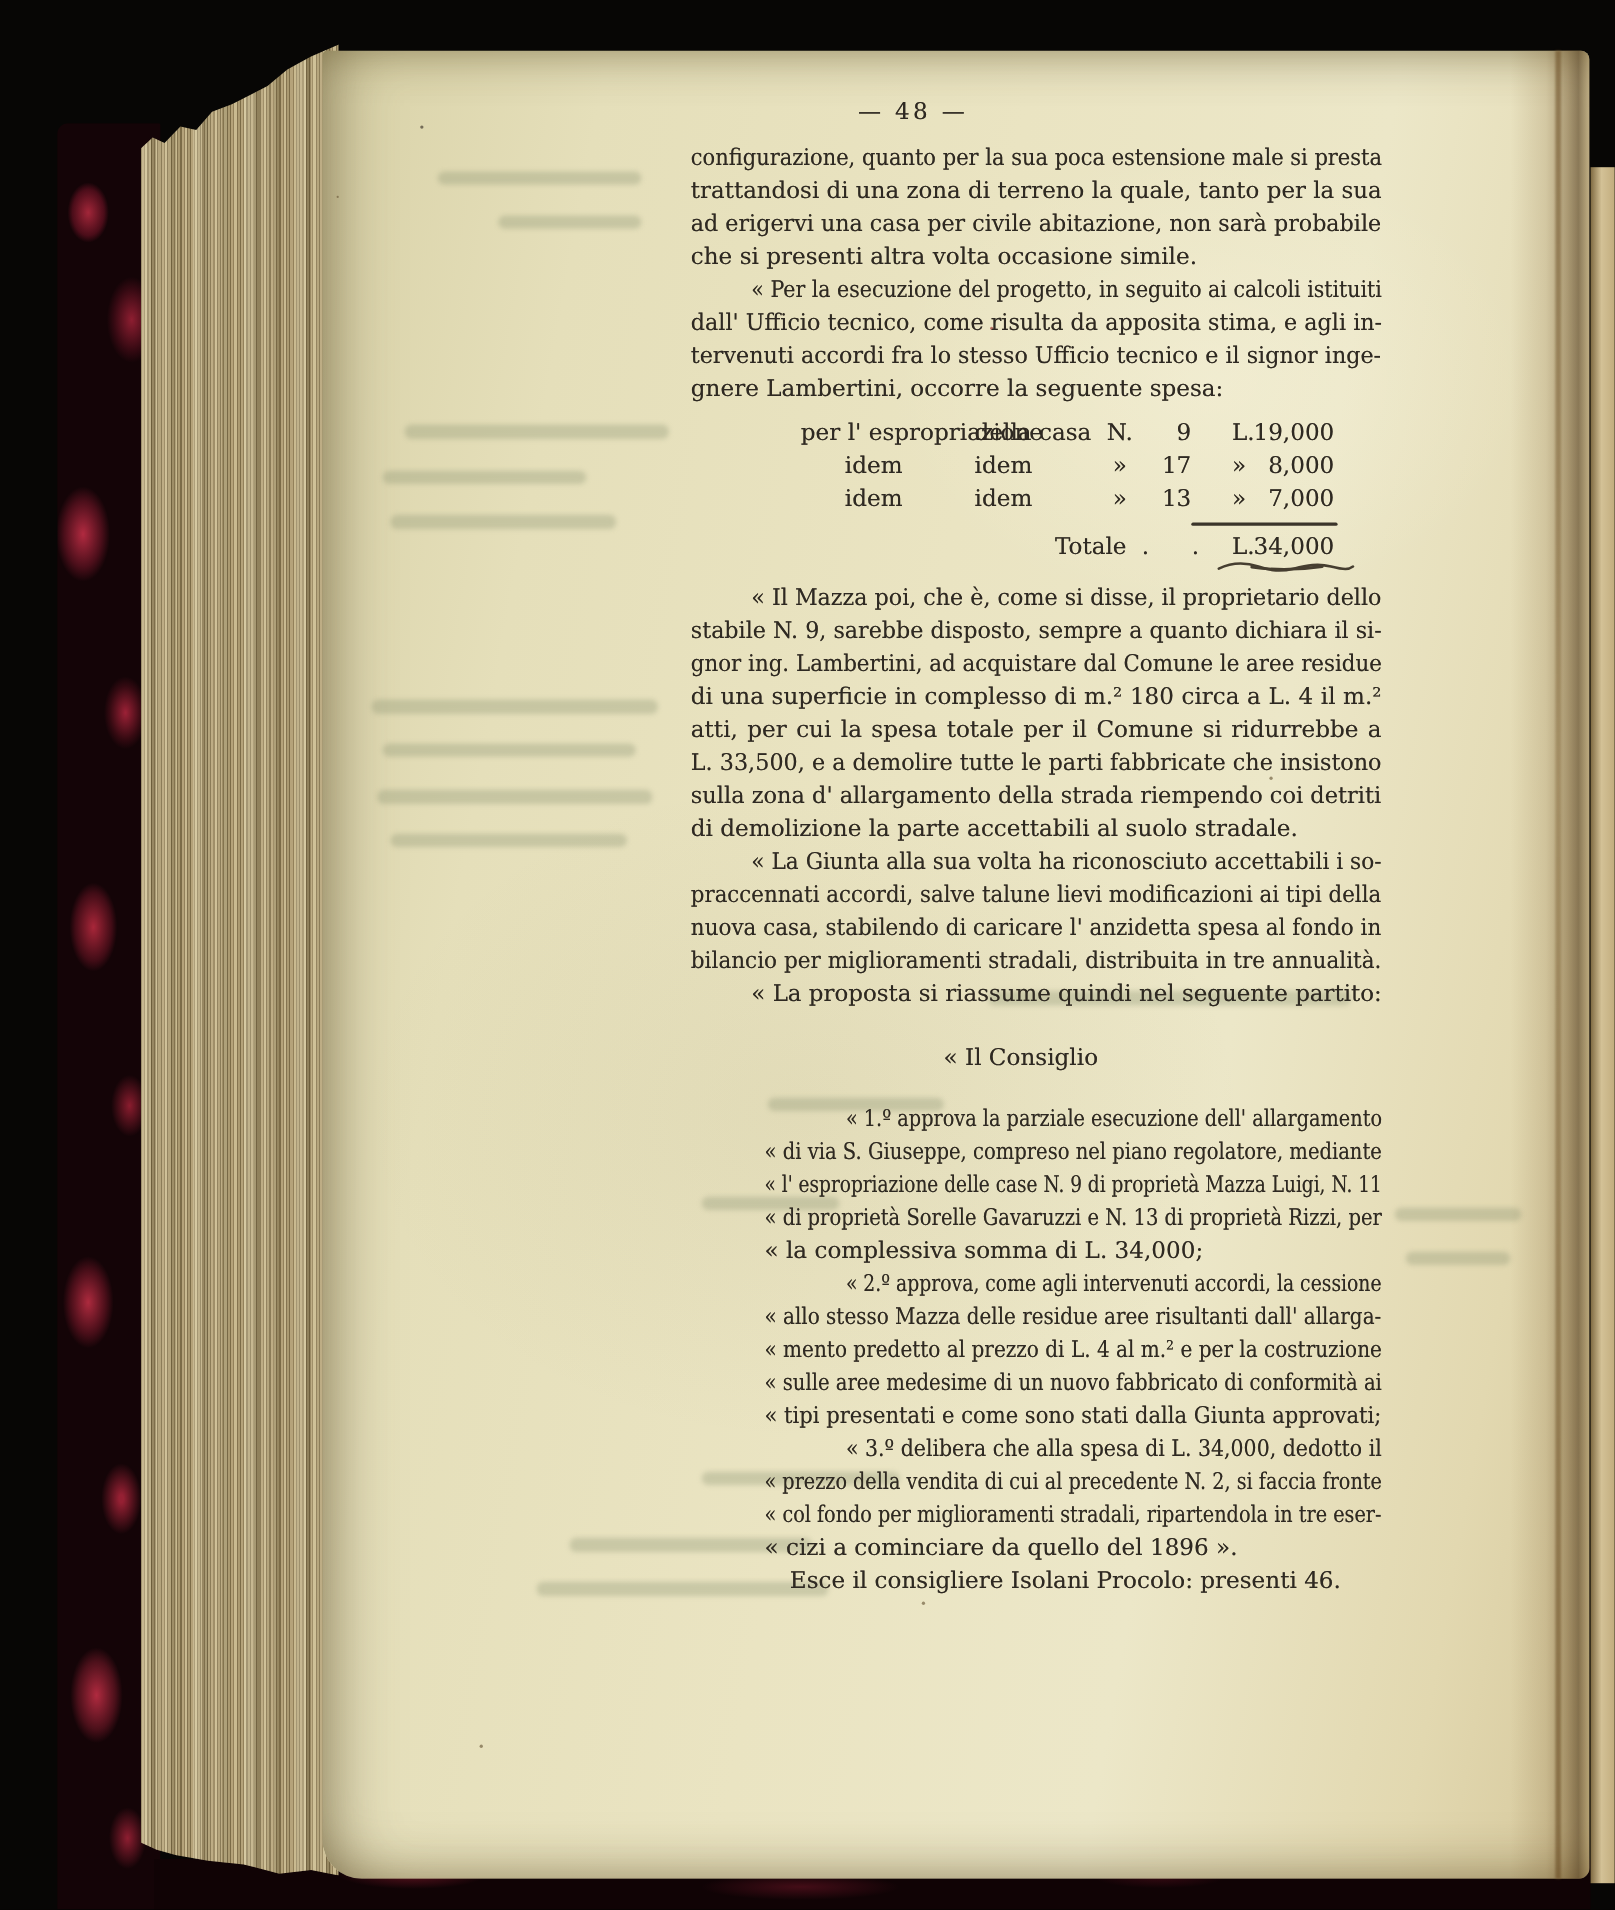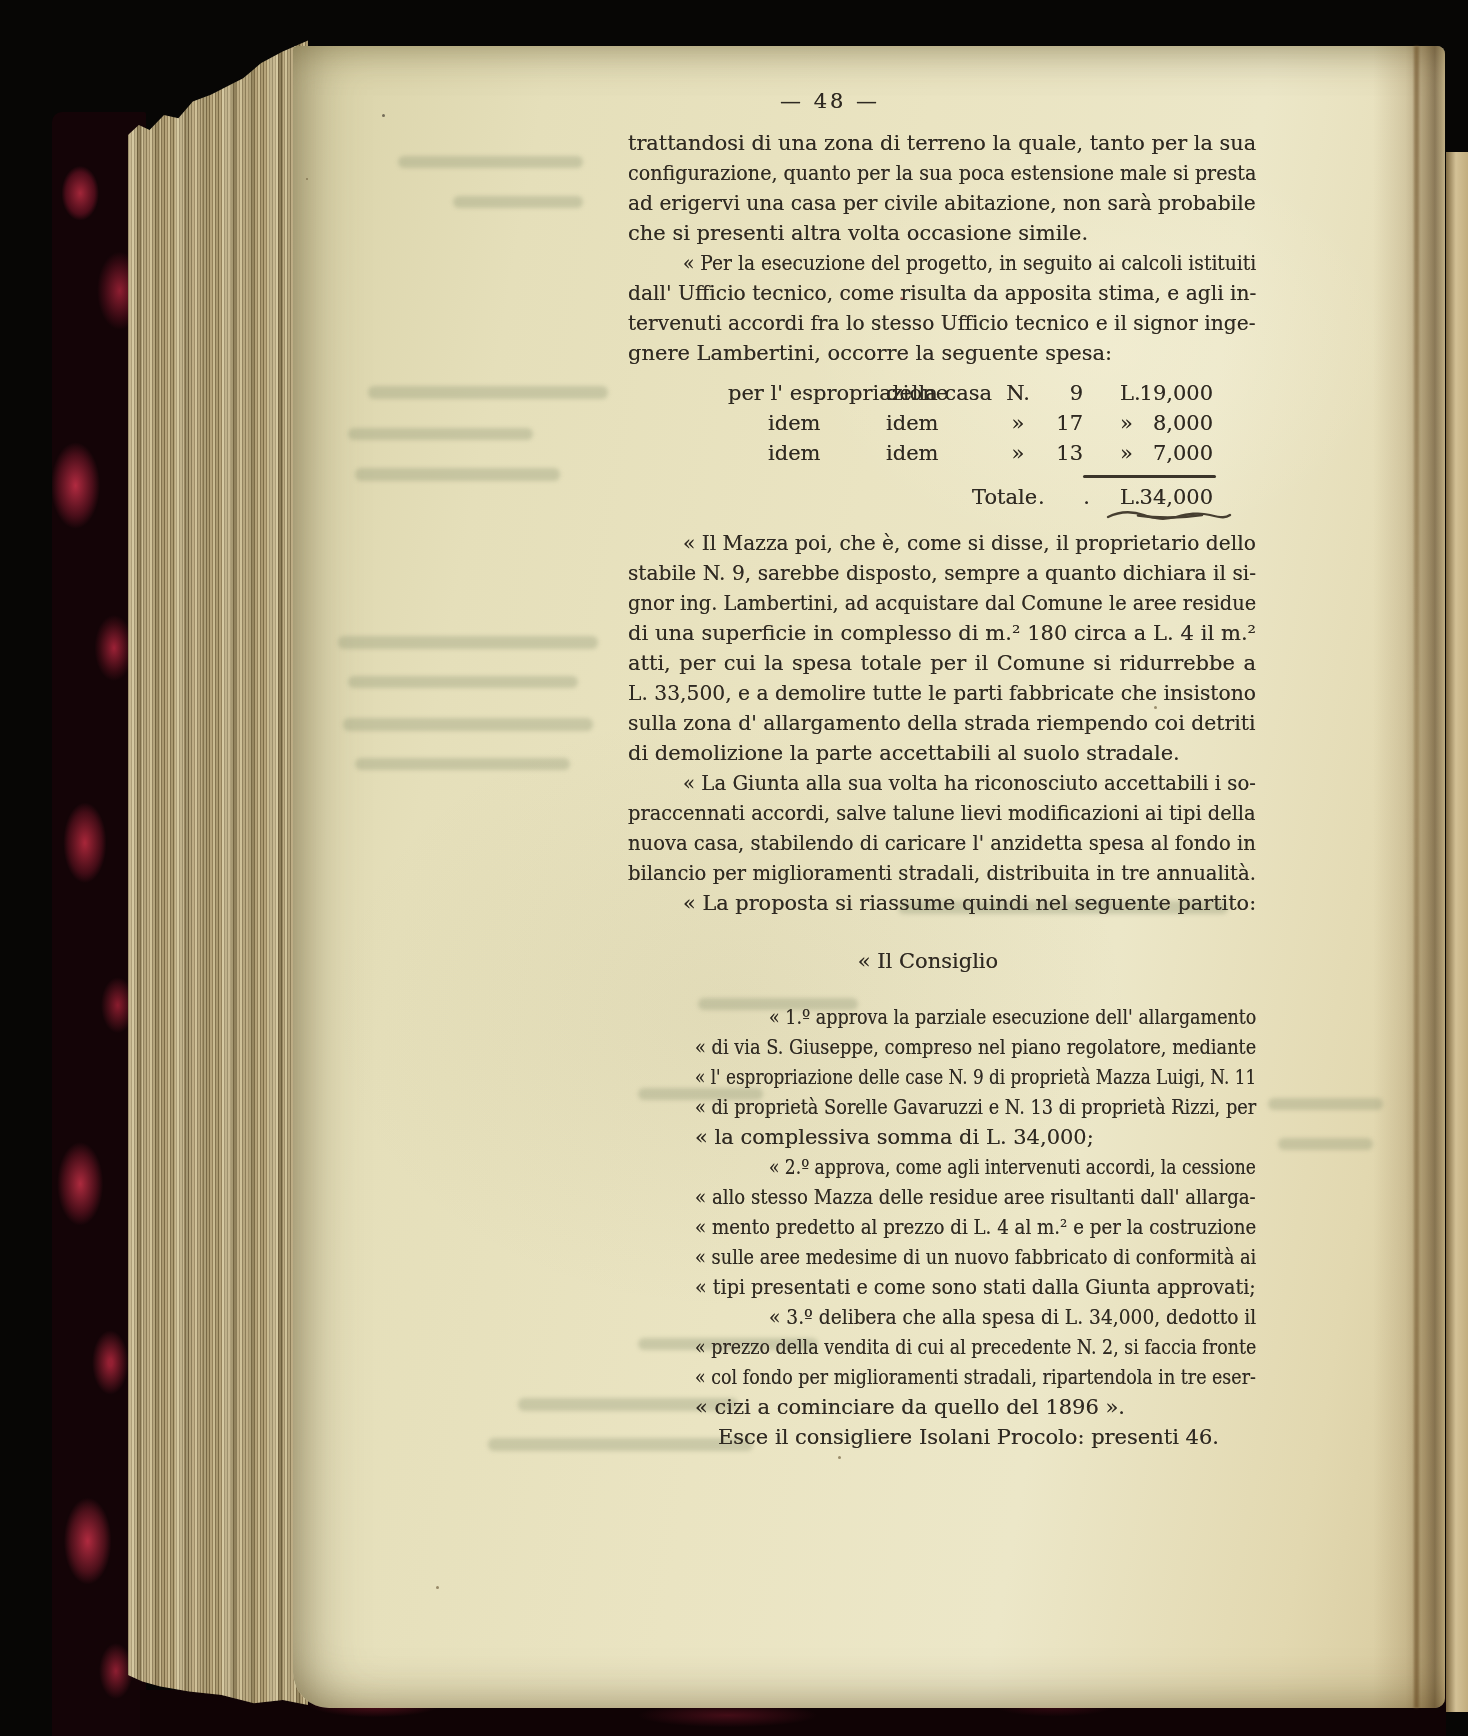--- a/index.html
+++ b/index.html
@@ -93,21 +93,21 @@
   .xtable{position:relative;margin:10px 0 6px;}
   .trow{position:relative;height:30px;}
   .tc{position:absolute;white-space:nowrap;top:0;}
   .ct1{left:100px;} .ct1.c1pad{left:140px;}
   .ct2{left:258px;}
   .ct3{left:372px;width:36px;text-align:center;}
   .ct4{right:173px;}
   .ct5{left:492px;}
   .ct6{right:43px;}
   .trule{margin:7px 0 4px 455px;width:133px;height:2.5px;background:#3b352a;border-radius:2px;}
-  .tot-label{left:344px;}
+  .tot-label{left:331px;}
   .tot-dots{left:410px;letter-spacing:16px;}
   .flourish{display:block;margin:-3px 0 0 478px;}
   
   .bleed{position:absolute;background:rgba(130,140,105,.30);filter:blur(2.2px);border-radius:6px;}
   .speck{position:absolute;border-radius:50%;}
 </style>
 </head>
 <body>
 
 <div class="cover-left"></div>
@@ -142,22 +142,22 @@
       <div class="speck" style="left: 861px; top: 660px; width: 3px; height: 3px; background: rgb(107, 90, 58); opacity: 0.65;"></div>
       <div class="speck" style="left: 607px; top: 251px; width: 3px; height: 3px; background: rgb(163, 59, 51); opacity: 0.65;"></div>
       <div class="speck" style="left: 13px; top: 132px; width: 2px; height: 2px; background: rgb(107, 90, 58); opacity: 0.65;"></div>
     </div>
 
   <div class="text-col">
     <div class="folio">— 48 —</div>
 
     <div id="flow-a">
         <div>
+          <div class="l ind0"><span style="display: inline-block; white-space: nowrap; transform-origin: left center; transform: scaleX(0.908828);">configurazione, quanto per la sua poca estensione male si presta</span></div>
           <div class="l ind0"><span style="display: inline-block; white-space: nowrap; transform-origin: left center; transform: scaleX(0.993671);">trattandosi di una zona di terreno la quale, tanto per la sua</span></div>
-          <div class="l ind0"><span style="display: inline-block; white-space: nowrap; transform-origin: left center; transform: scaleX(0.908828);">configurazione, quanto per la sua poca estensione male si presta</span></div>
           <div class="l ind0"><span style="display: inline-block; white-space: nowrap; transform-origin: left center; transform: scaleX(0.961715);">ad erigervi una casa per civile abitazione, non sarà probabile</span></div>
           <div class="l ind0">che si presenti altra volta occasione simile.</div>
         </div>
         <div>
           <div class="l ind1"><span style="display: inline-block; white-space: nowrap; transform-origin: left center; transform: scaleX(0.888372);">« Per la esecuzione del progetto, in seguito ai calcoli istituiti</span></div>
           <div class="l ind0"><span style="display: inline-block; white-space: nowrap; transform-origin: left center; transform: scaleX(0.96319);">dall' Ufficio tecnico, come risulta da apposita stima, e agli in-</span></div>
           <div class="l ind0"><span style="display: inline-block; white-space: nowrap; transform-origin: left center; transform: scaleX(0.961715);">tervenuti accordi fra lo stesso Ufficio tecnico e il signor inge-</span></div>
           <div class="l ind0">gnere Lambertini, occorre la seguente spesa:</div>
         </div>
       </div>

